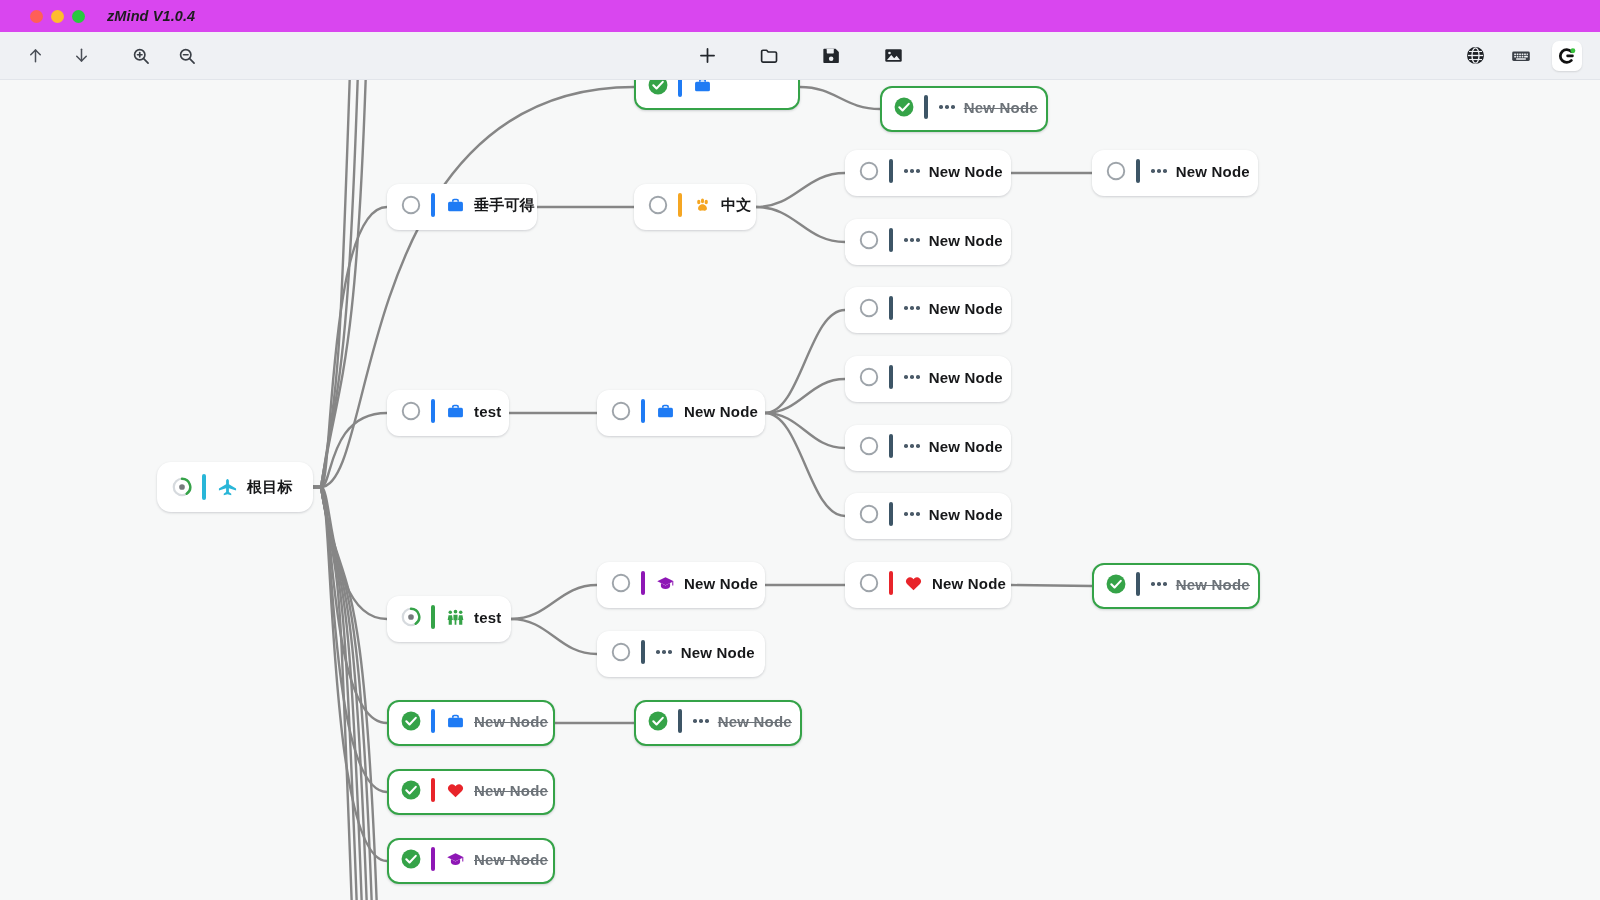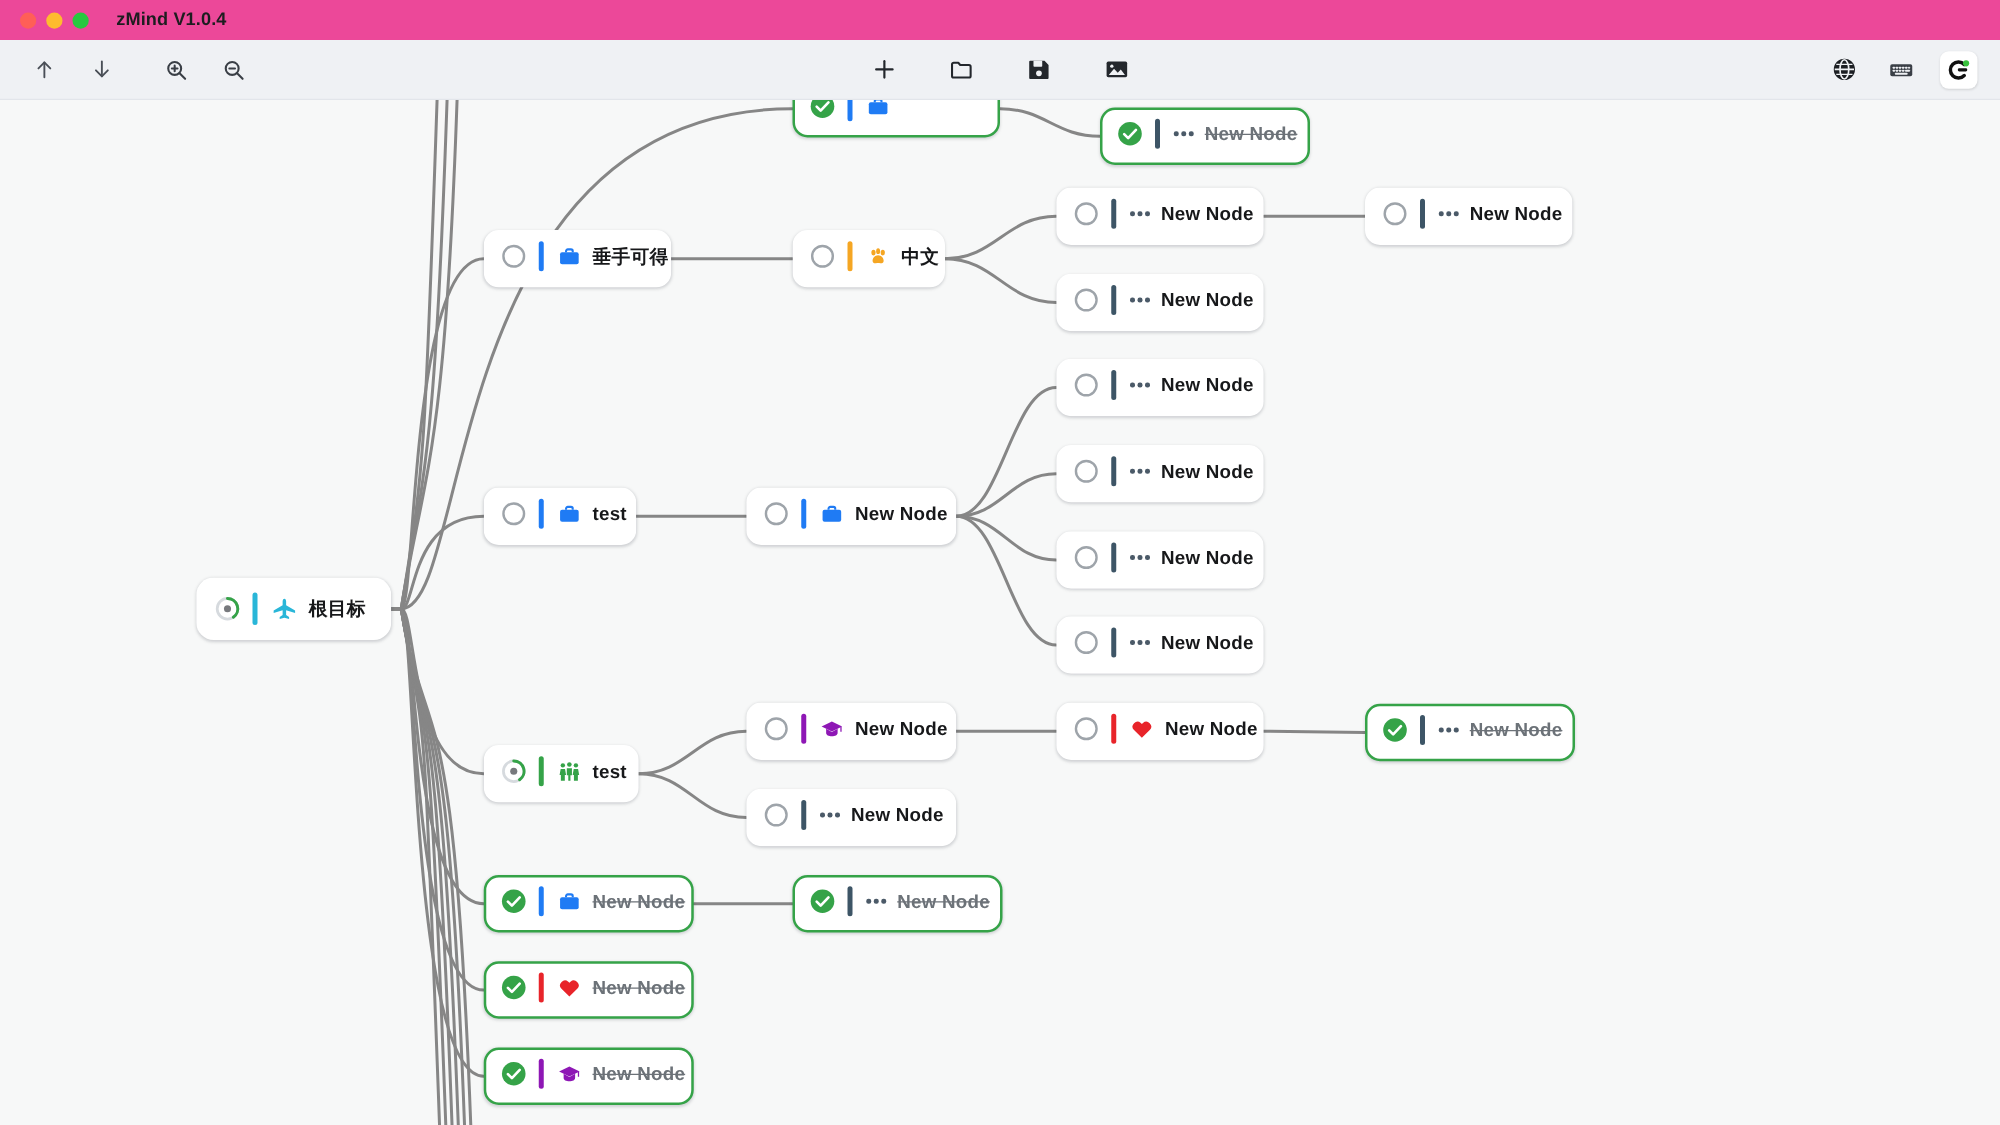--- a/index.html
+++ b/index.html
@@ -6,24 +6,24 @@
   html, body {
     width: 1600px; height: 900px;
     overflow: hidden;
     font-family: "Liberation Sans", "DejaVu Sans", sans-serif;
     background: #f7f8f8;
   }
 
   
   #titlebar {
     height: 32px; width: 100%;
-    background: #ec4899;
+    background: #d946ef;
     display: flex; align-items: center;
-    padding-left: 16px;
-    position: relative; z-index: 40;
+    padding-left: 30px;
+    position: relative; z-index: 40; font-style: italic;
   }
   .traffic { display: flex; align-items: center; gap: 8px; }
   .light { width: 13px; height: 13px; border-radius: 50%; }
   .light.red    { background: #ff5f57; }
   .light.yellow { background: #febc2e; }
   .light.green  { background: #28c840; }
   #app-title {
     margin-left: 22px;
     font-size: 14.5px; font-weight: bold; color: #1d1d1f;
     letter-spacing: .1px;

